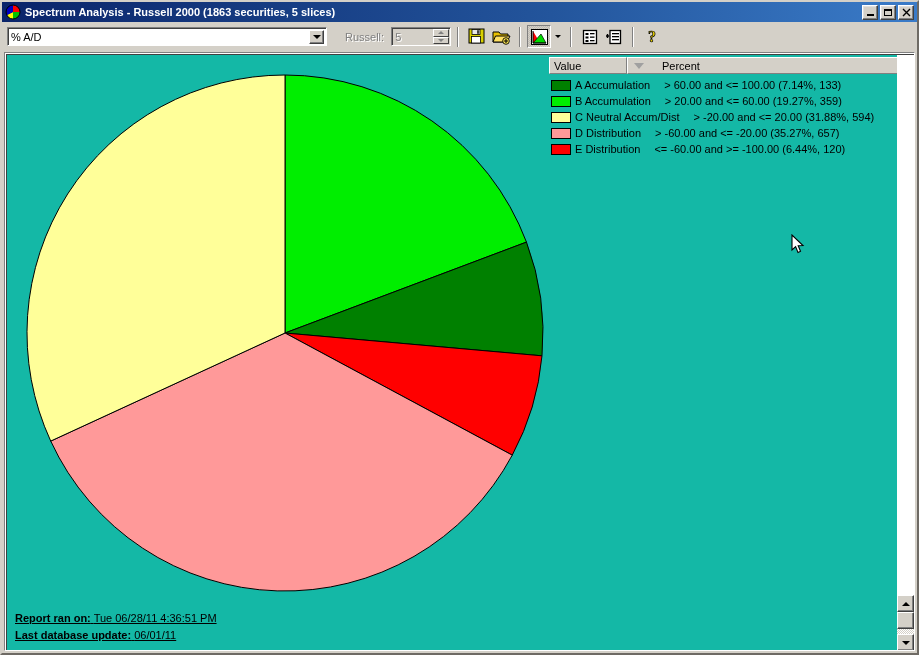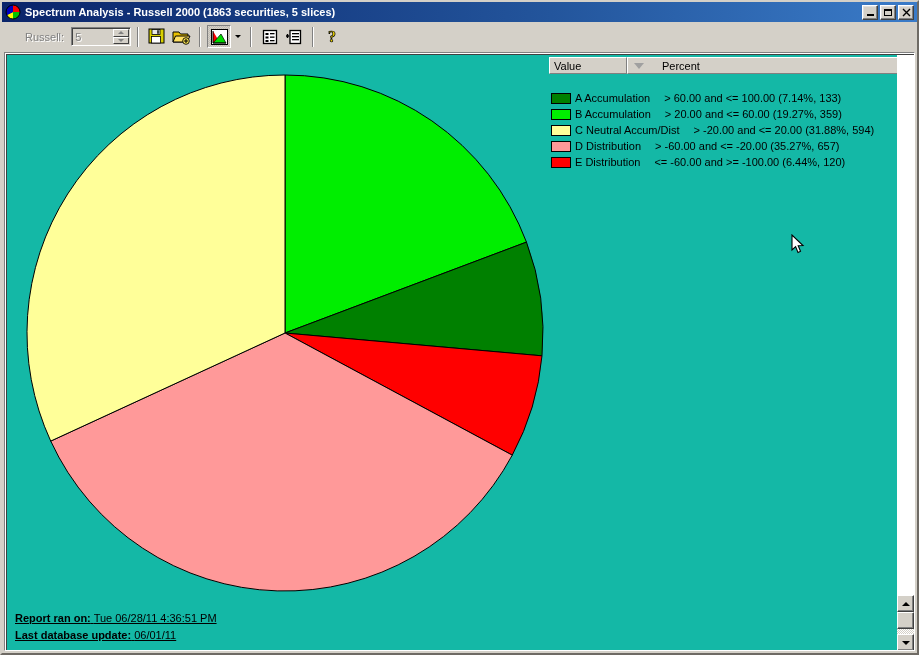--- a/index.html
+++ b/index.html
@@ -280,21 +280,21 @@
   .lh-value { width: 78px; }
   .lh-percent { flex: 1; gap: 8px; }
   .sort-tri {
     width: 0; height: 0;
     border-left: 5px solid transparent;
     border-right: 5px solid transparent;
     border-top: 6px solid #a0a0a0;
     margin-right: 10px;
     margin-left: 2px;
   }
-  .legend-rows { margin-top: 16px; }
+  .legend-rows { margin-top: 3px; }
   .legend-row {
     display: flex;
     align-items: center;
     height: 16px;
     padding-left: 2px;
     white-space: nowrap;
   }
   .swatch {
     width: 20px; height: 11px;
     border: 1px solid #000;
@@ -409,20 +409,26 @@
           <svg width="9" height="9" viewBox="0 0 9 9">
               <path d="M1 1 L8 8 M8 1 L1 8" stroke="#000" stroke-width="1.4" fill="none"></path>
             </svg>
         </span>
       </div>
     </div>
   </div>
 
   <div class="toolbar">
 
+    <div class="combo">
+      <span>% A/D</span>
+      <span class="combo-btn">
+        <span class="arrow-down"></span>
+      </span>
+    </div>
 
     <span class="slices-label">Russell:</span>
 
     <div class="spinbox">
       <span>5</span>
       <span class="spin-btns">
         <span class="spin-b">
             <span class="sp-up"></span>
           </span>
         <span class="spin-b">

